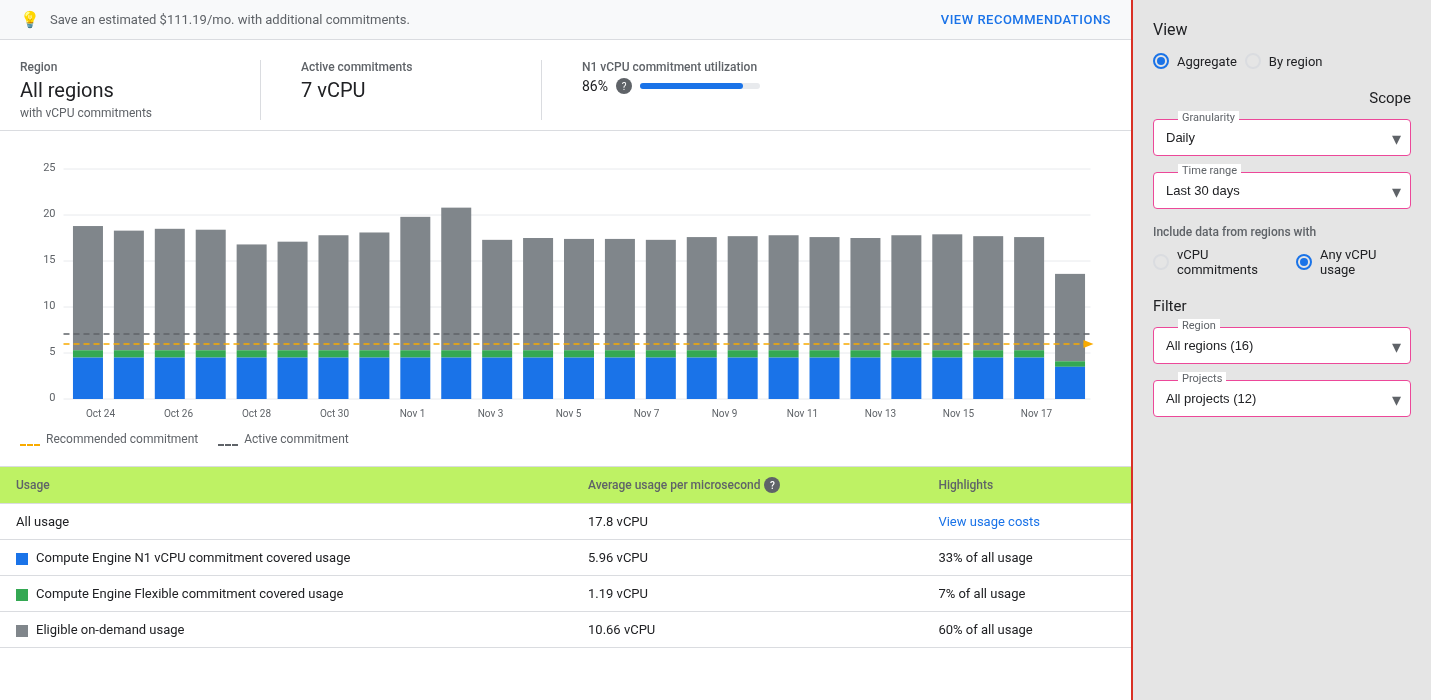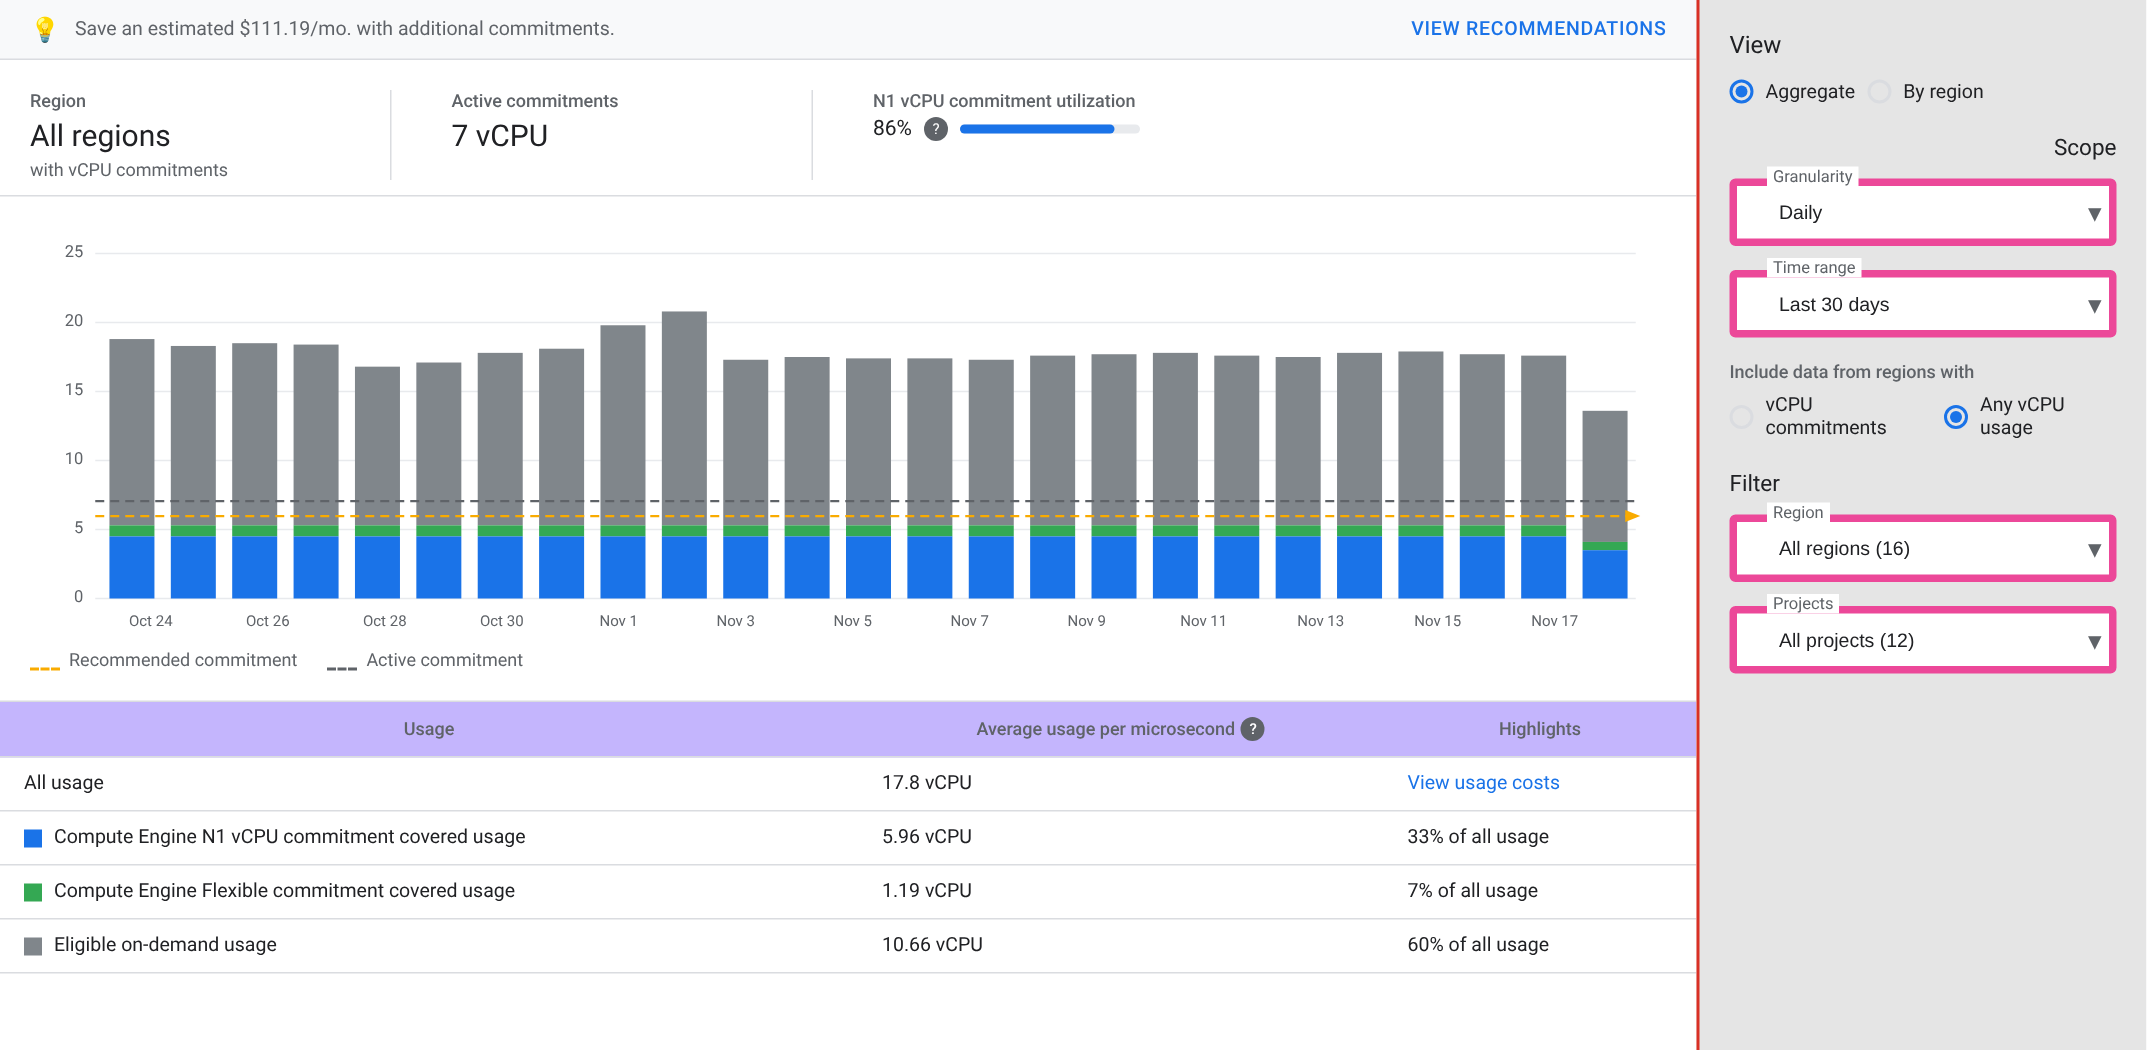--- a/index.html
+++ b/index.html
@@ -46,23 +46,23 @@
     
     .legend { display: flex; gap: 20px; padding: 8px 20px 10px 20px; font-size: 12px; color: #5f6368; }
     .legend-item { display: flex; align-items: flex-end; gap: 6px; }
     .legend-dash { width: 20px; height: 2px; }
     .legend-dash.yellow { border-top: 2px dashed #f9ab00; }
     .legend-dash.dark { border-top: 2px dashed #5f6368; }
 
     
     .usage-table { width: 100%; border-collapse: collapse; margin-top: 10px; }
     .usage-table th {
-      background: #c4b5fd;
+      background: #bef264;
       padding: 10px 16px;
-      text-align: center;
+      text-align: left;
       font-size: 12px;
       font-weight: 500;
       color: #5f6368;
       border-top: 1px solid #dadce0;
       border-bottom: 1px solid #dadce0;
     }
     .usage-table td {
       padding: 10px 16px;
       border-bottom: 1px solid #dadce0;
       font-size: 13px;
@@ -94,22 +94,22 @@
     .radio-inner { width: 8px; height: 8px; border-radius: 50%; background: #1a73e8; }
 
     .scope-title { font-size: 15px; font-weight: 400; color: #202124; margin-bottom: 12px; text-align: right; }
 
     .select-wrap { position: relative; margin-bottom: 16px; }
     .select-label {
       position: absolute; top: -8px; left: 10px; background: #fff;
       padding: 0 4px; font-size: 11px; color: #5f6368; z-index: 1; margin-left: 15px;
     }
     .select-control {
-      width: 100%; padding: 10px 36px 10px 28px;
-      border: 5px solid #ec4899; border-radius: 4px;
+      width: 100%; padding: 10px 36px 10px 12px;
+      border: 1px solid #ec4899; border-radius: 4px;
       font-size: 13px; color: #202124; background: #fff;
       appearance: none; cursor: pointer; outline: none;
     }
     .select-arrow {
       position: absolute; right: 10px; top: 50%; transform: translateY(-50%);
       pointer-events: none; color: #5f6368; font-size: 18px;
     }
 
     .include-label { font-size: 12px; color: #5f6368; margin-bottom: 8px; font-weight: 500; }
 

